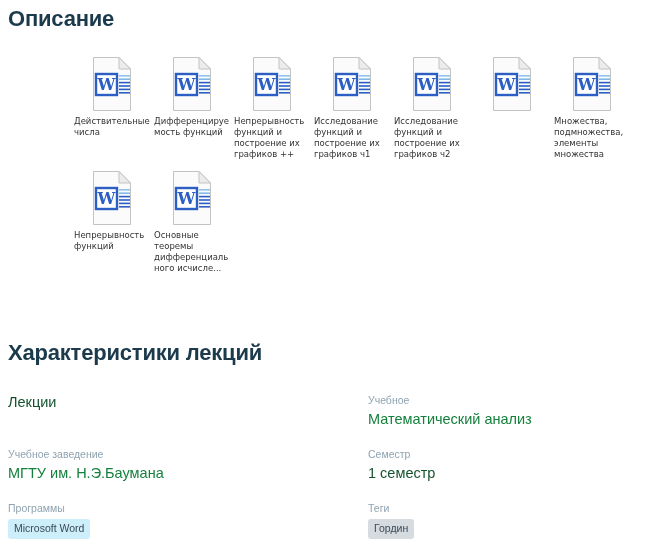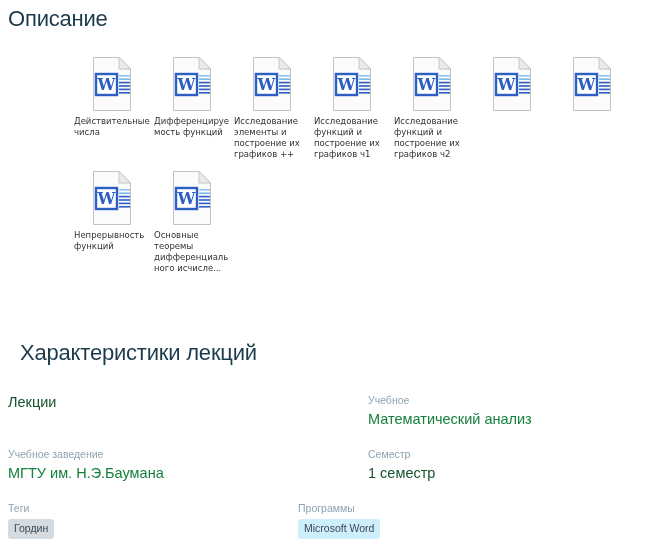--- a/index.html
+++ b/index.html
@@ -13,33 +13,33 @@
     height: 551px;
     position: relative;
     font-family: "Liberation Sans", "DejaVu Sans", sans-serif;
     color: #1b3a4b;
     overflow: hidden;
   }
 
   
   .section-heading {
     font-size: 22px;
-    font-weight: normal;
+    font-weight: bold;
     color: #1b3a4b;
     letter-spacing: -0.2px;
     margin: 0;
   }
   #description-heading {
     position: absolute;
     left: 8px;
     top: 6px;
   }
   #specs-heading {
     position: absolute;
-    left: 20px;
+    left: 8px;
     top: 340px;
   }
 
   
   #attachments-grid {
     position: absolute;
     left: 72px;
     top: 56px;
     width: 594px;
     display: flex;
@@ -164,21 +164,21 @@
     <path d="M29 1.5 V13 H40.5 Z" fill="#ececec" stroke="#c3c3c3" stroke-width="1"></path>
     <rect x="6" y="18" width="21" height="21" fill="#ffffff" stroke="#2b5fc4" stroke-width="2.4"></rect>
     <text x="16.5" y="34.2" text-anchor="middle" font-family="DejaVu Serif, Liberation Serif, serif" font-size="16" font-weight="bold" fill="#2b5fc4">W</text>
     <rect x="29" y="19" width="11" height="1.6" fill="#8fc4ee"></rect>
     <rect x="29" y="22.4" width="11" height="1.6" fill="#7fb9e8"></rect>
     <rect x="29" y="25.8" width="11" height="1.6" fill="#2b5fc4"></rect>
     <rect x="29" y="29.2" width="11" height="1.6" fill="#2b5fc4"></rect>
     <rect x="29" y="32.6" width="11" height="1.6" fill="#2b5fc4"></rect>
     <rect x="29" y="36.0" width="11" height="1.6" fill="#2b5fc4"></rect>
   </svg></span>
-      <div class="attachment-label">Исследование элементы и построение их графиков ++</div>
+      <div class="attachment-label">Непрерывность функций и построение их графиков ++</div>
     </div>
     <div class="attachment-item">
       <span class="attachment-icon">
   <svg viewBox="0 0 44 56" width="44" height="56" xmlns="http://www.w3.org/2000/svg">
     <path d="M3.5 1.5 H29 L40.5 13 V54.5 H3.5 Z" fill="#fbfbfb" stroke="#c3c3c3" stroke-width="1"></path>
     <path d="M29 1.5 V13 H40.5 Z" fill="#ececec" stroke="#c3c3c3" stroke-width="1"></path>
     <rect x="6" y="18" width="21" height="21" fill="#ffffff" stroke="#2b5fc4" stroke-width="2.4"></rect>
     <text x="16.5" y="34.2" text-anchor="middle" font-family="DejaVu Serif, Liberation Serif, serif" font-size="16" font-weight="bold" fill="#2b5fc4">W</text>
     <rect x="29" y="19" width="11" height="1.6" fill="#8fc4ee"></rect>
     <rect x="29" y="22.4" width="11" height="1.6" fill="#7fb9e8"></rect>
@@ -227,20 +227,21 @@
     <path d="M29 1.5 V13 H40.5 Z" fill="#ececec" stroke="#c3c3c3" stroke-width="1"></path>
     <rect x="6" y="18" width="21" height="21" fill="#ffffff" stroke="#2b5fc4" stroke-width="2.4"></rect>
     <text x="16.5" y="34.2" text-anchor="middle" font-family="DejaVu Serif, Liberation Serif, serif" font-size="16" font-weight="bold" fill="#2b5fc4">W</text>
     <rect x="29" y="19" width="11" height="1.6" fill="#8fc4ee"></rect>
     <rect x="29" y="22.4" width="11" height="1.6" fill="#7fb9e8"></rect>
     <rect x="29" y="25.8" width="11" height="1.6" fill="#2b5fc4"></rect>
     <rect x="29" y="29.2" width="11" height="1.6" fill="#2b5fc4"></rect>
     <rect x="29" y="32.6" width="11" height="1.6" fill="#2b5fc4"></rect>
     <rect x="29" y="36.0" width="11" height="1.6" fill="#2b5fc4"></rect>
   </svg></span>
+      <div class="attachment-label">Множества, подмножества, элементы множества</div>
     </div>
     <div class="attachment-item">
       <span class="attachment-icon">
   <svg viewBox="0 0 44 56" width="44" height="56" xmlns="http://www.w3.org/2000/svg">
     <path d="M3.5 1.5 H29 L40.5 13 V54.5 H3.5 Z" fill="#fbfbfb" stroke="#c3c3c3" stroke-width="1"></path>
     <path d="M29 1.5 V13 H40.5 Z" fill="#ececec" stroke="#c3c3c3" stroke-width="1"></path>
     <rect x="6" y="18" width="21" height="21" fill="#ffffff" stroke="#2b5fc4" stroke-width="2.4"></rect>
     <text x="16.5" y="34.2" text-anchor="middle" font-family="DejaVu Serif, Liberation Serif, serif" font-size="16" font-weight="bold" fill="#2b5fc4">W</text>
     <rect x="29" y="19" width="11" height="1.6" fill="#8fc4ee"></rect>
     <rect x="29" y="22.4" width="11" height="1.6" fill="#7fb9e8"></rect>
@@ -274,15 +275,15 @@
 <div id="specs-table">
     <div class="spec-cell">
       <div class="spec-value">Лекции</div>
     </div>
     <div class="spec-cell right"><div class="spec-label">Учебное</div><a class="spec-value link">Математический анализ</a></div>
     <div class="spec-cell"><div class="spec-label">Учебное заведение</div><a class="spec-value link">МГТУ им. Н.Э.Баумана</a></div>
     <div class="spec-cell right">
       <div class="spec-label">Семестр</div>
       <div class="spec-value">1 семестр</div>
     </div>
+    <div class="spec-cell"><div class="spec-label">Программы</div><span class="chip program">Microsoft Word</span></div>
     <div class="spec-cell right"><div class="spec-label">Теги</div><span class="chip tag">Гордин</span></div>
-    <div class="spec-cell"><div class="spec-label">Программы</div><span class="chip program">Microsoft Word</span></div>
   </div>
 
 </body></html>

